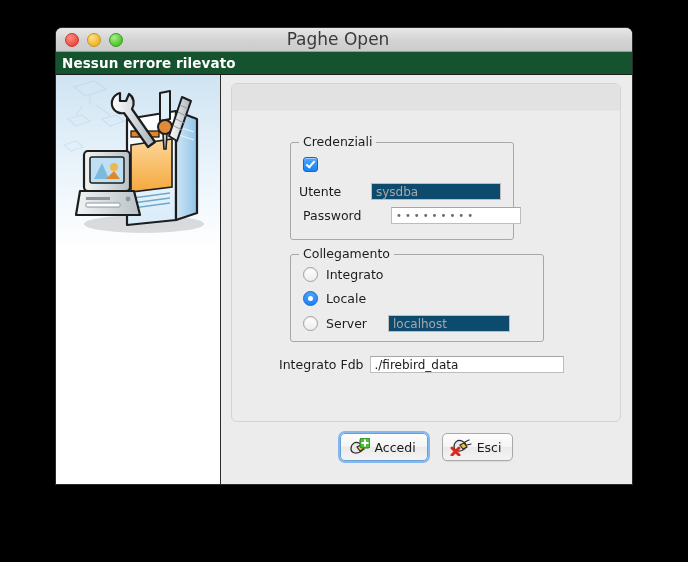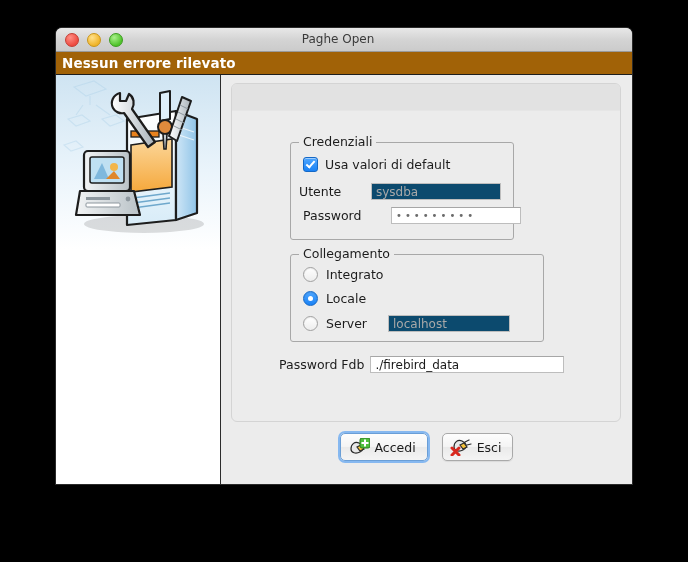--- a/index.html
+++ b/index.html
@@ -53,30 +53,30 @@
     display: block;
   }
   .dot.red    { background: radial-gradient(circle at 35% 30%, #ff8d84, #ee4b40 70%); border: 1px solid #c33c32; }
   .dot.yellow { background: radial-gradient(circle at 35% 30%, #ffe08a, #f0b429 70%); border: 1px solid #c99417; }
   .dot.green  { background: radial-gradient(circle at 35% 30%, #a9f08a, #4fc32a 70%); border: 1px solid #3c9b1f; }
 
   #window-title {
     position: absolute;
     left: 0; right: 12px;
     text-align: center;
-    font-size: 12px;
+    font-size: 17px;
     color: #3a3a3a;
     line-height: 23px;
     pointer-events: none;
   }
 
   
   #statusbar {
     height: 22px;
-    background: #a16207;
+    background: #14532d;
     color: #ffffff;
     font-size: 13.5px;
     font-weight: bold;
     display: flex;
     align-items: center;
     padding-left: 6px;
     border-bottom: 1px solid #1d1d1d;
     letter-spacing: 0.1px;
   }
 
@@ -435,21 +435,20 @@
 
 
         <div id="card">
           <div id="card-header-strip"></div>
 
           <div class="groupbox" id="grp-credenziali">
             <div class="group-title">Credenziali</div>
 
             <div class="row" style="left:12px; top:14px; gap:7px;">
               <span class="checkbox"></span>
-              <span class="lbl">Usa valori di default</span>
             </div>
 
             <div class="row" style="left:8px; top:40px; gap:0;">
               <span class="lbl" style="width:72px;">Utente</span>
               <span class="field disabled" style="width:130px;">sysdba</span>
             </div>
 
             <div class="row" style="left:12px; top:64px; gap:16px;">
               <span class="lbl" style="width:72px;">Password</span>
               <span class="field" style="width:130px;">
@@ -472,21 +471,21 @@
             </div>
 
             <div class="row" style="left:12px; top:60px; gap:8px;">
               <span class="radio"></span>
               <span class="lbl" style="width:54px;">Server</span>
               <span class="field disabled" style="width:122px;">localhost</span>
             </div>
           </div>
 
           <div id="percorso-row">
-            <span class="lbl">Password Fdb</span>
+            <span class="lbl">Integrato Fdb</span>
             <span class="field" style="width:194px;">./firebird_data</span>
           </div>
         </div>
 
         <div id="buttonbar">
 
           <div class="btn focused">
             <svg class="btn-icon" viewBox="0 0 22 18" xmlns="http://www.w3.org/2000/svg">
               <g stroke="#2a2a2a" stroke-width="1.2">
                 <path d="M3 11 C3 6 7 3 11 5 L14 7 C16 9 15 13 12 14 C8 16 3 15 3 11 Z" fill="#e8e8e8"></path>

